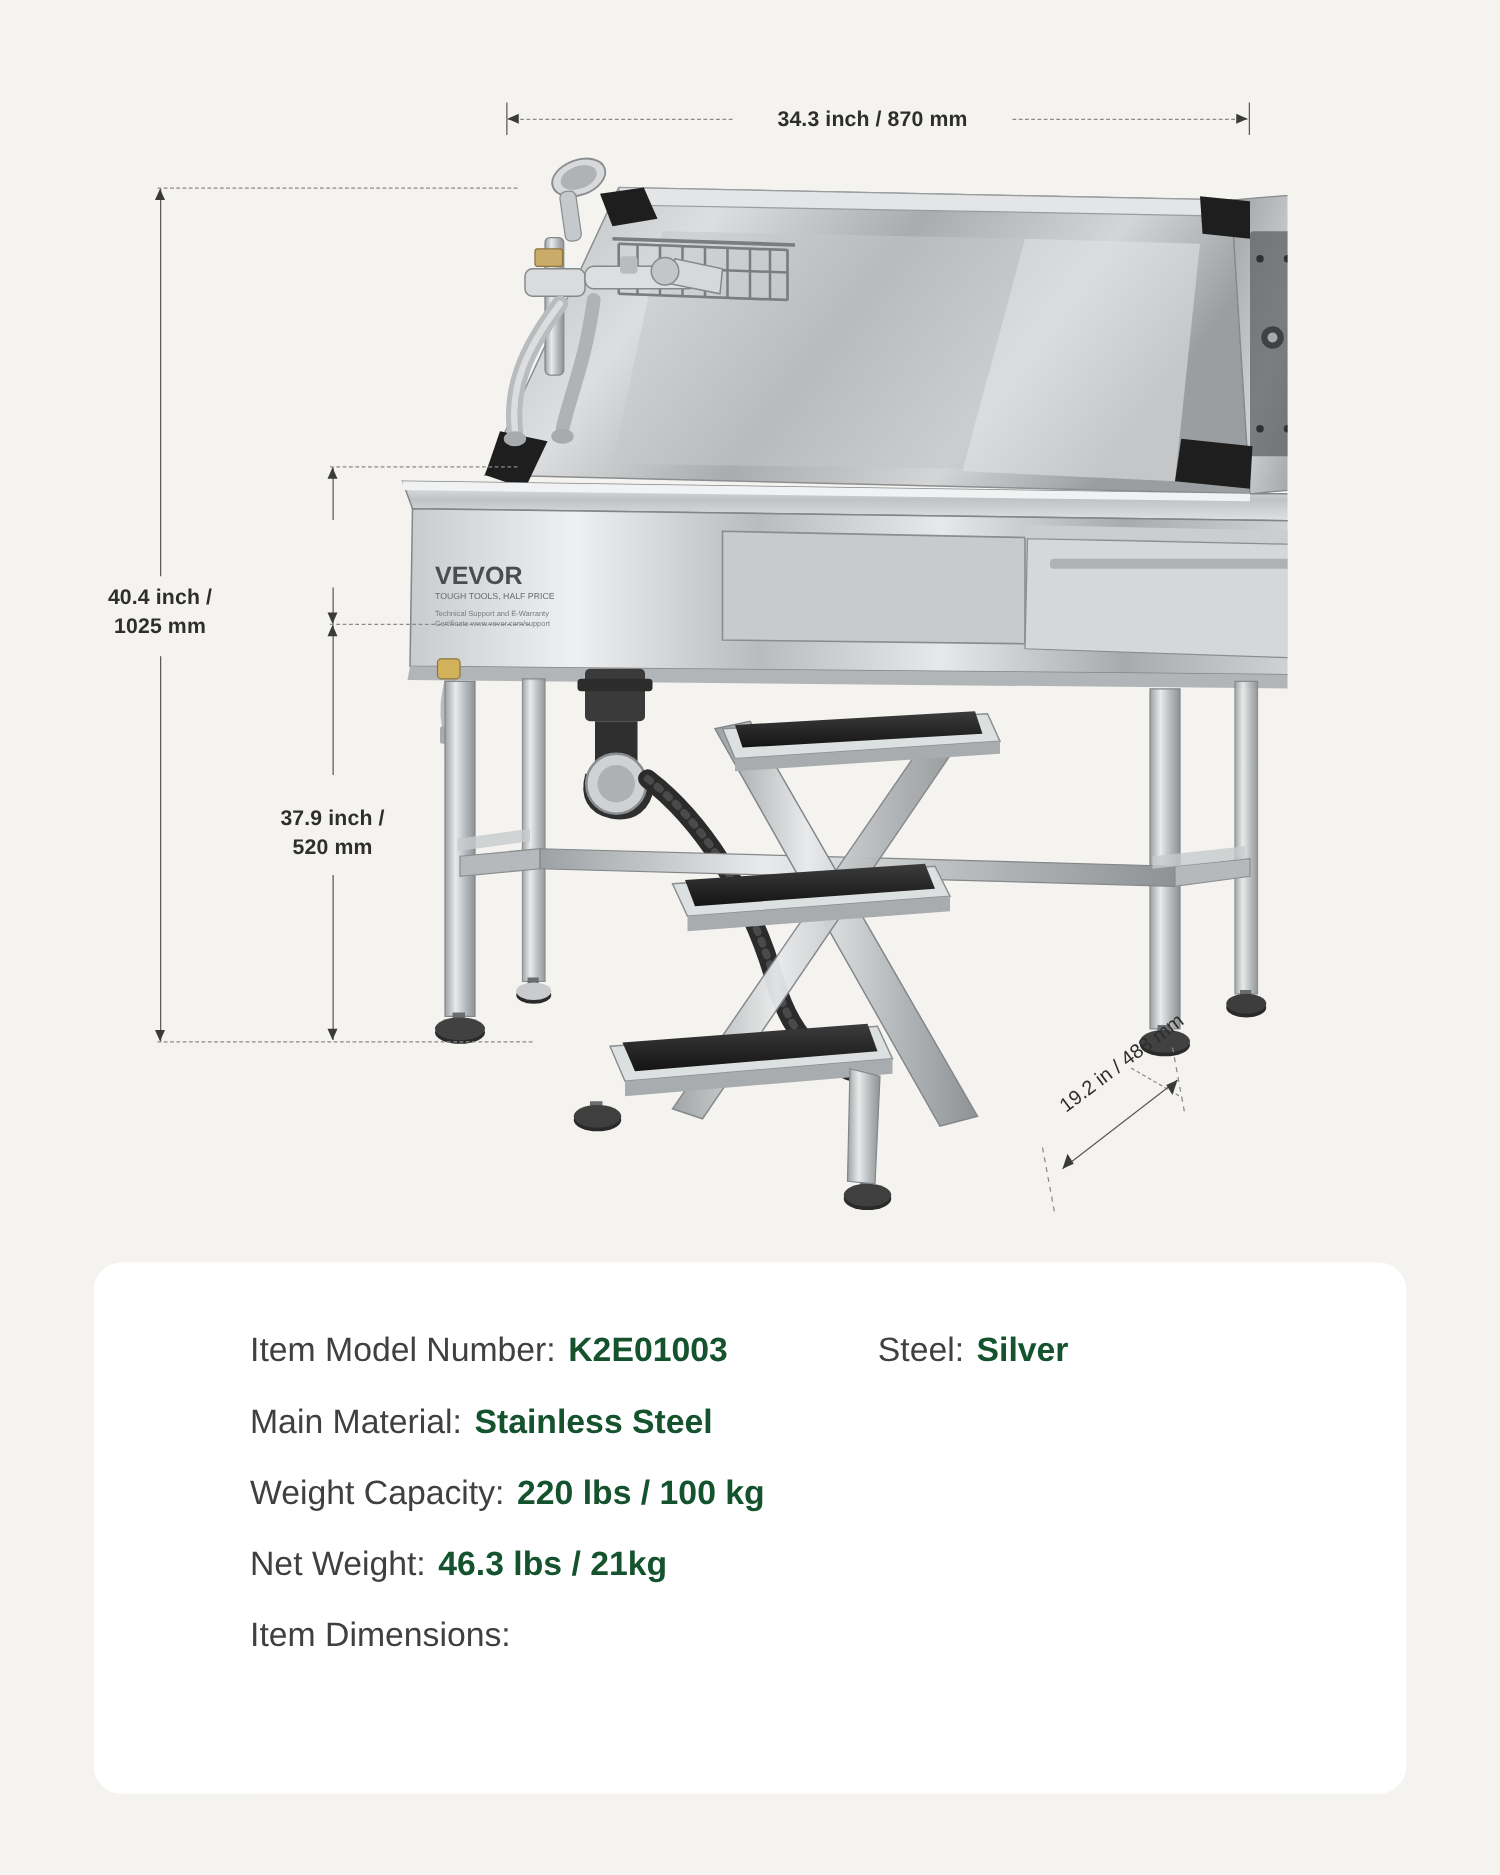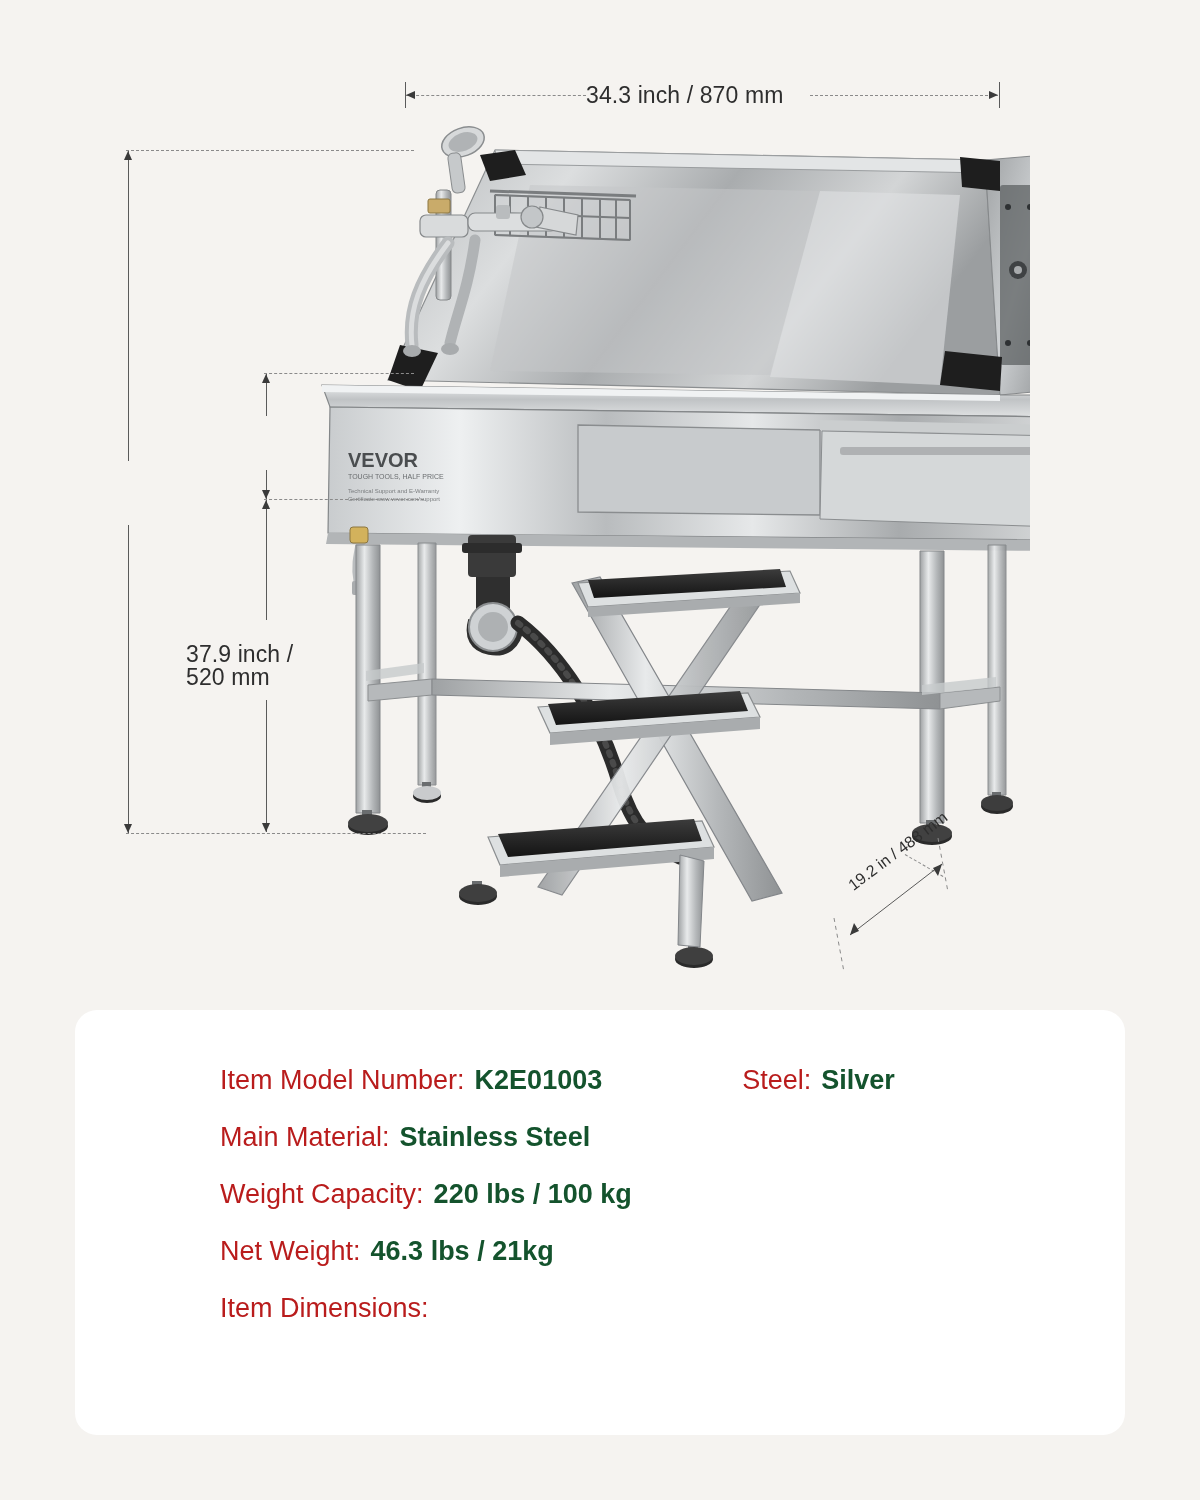--- a/index.html
+++ b/index.html
@@ -20,25 +20,26 @@
     position: absolute;
     left: 0;
     top: 0;
     width: 1200px;
     height: 1000px;
   }
 
   .dim-label {
     position: absolute;
     color: #2e2e2e;
-    font-size: 23px;
+    font-size: 17px;
     line-height: 23px;
-    text-align: left;
+    text-align: center;
     white-space: pre-line;
     letter-spacing: 0.1px;
+    font-weight: bold;
   }
 
   .dash-h {
     position: absolute;
     height: 0;
     border-top: 1px dashed #8a8a8a;
   }
   .solid-v {
     position: absolute;
     width: 0;
@@ -102,23 +103,22 @@
   .spec-rows {
     margin-left: 125px;
   }
   .spec-row {
     display: flex;
     align-items: baseline;
     margin-bottom: 26px;
     font-size: 27px;
   }
   .spec-key {
-    color: #b91c1c;
+    color: #404040;
     font-weight: normal;
-    margin-left: 20px;
   }
   .spec-val {
     color: #14532d;
     font-weight: bold;
     margin-left: 10px;
   }
   .spec-inline-gap {
     width: 120px;
     display: inline-block;
   }
@@ -358,20 +358,22 @@
   <div class="arrow arrow-left" style="left:406px; top:91px;"></div>
   <div class="arrow arrow-right" style="left:989px; top:91px;"></div>
   <div class="dim-label" style="left:586px; top:84px; width:224px;">34.3 inch / 870 mm</div>
 
   <div class="dash-h" style="left:126px; top:150px; width:288px;"></div>
   <div class="dash-h" style="left:126px; top:833px; width:300px;"></div>
   <div class="solid-v" style="left:128px; top:151px; height:310px;"></div>
   <div class="solid-v" style="left:128px; top:525px; height:308px;"></div>
   <div class="arrow arrow-up" style="left:124px; top:151px;"></div>
   <div class="arrow arrow-down" style="left:124px; top:824px;"></div>
+  <div class="dim-label" style="left:48px; top:466px; width:160px;">40.4 inch /
+1025 mm</div>
 
   <div class="dash-h" style="left:264px; top:373px; width:150px;"></div>
   <div class="dash-h" style="left:264px; top:499px; width:160px;"></div>
   <div class="solid-v" style="left:266px; top:374px; height:42px;"></div>
   <div class="solid-v" style="left:266px; top:470px; height:29px;"></div>
   <div class="arrow arrow-up" style="left:262px; top:374px;"></div>
   <div class="arrow arrow-down" style="left:262px; top:490px;"></div>
 
   <div class="solid-v" style="left:266px; top:500px; height:120px;"></div>
   <div class="solid-v" style="left:266px; top:700px; height:132px;"></div>

